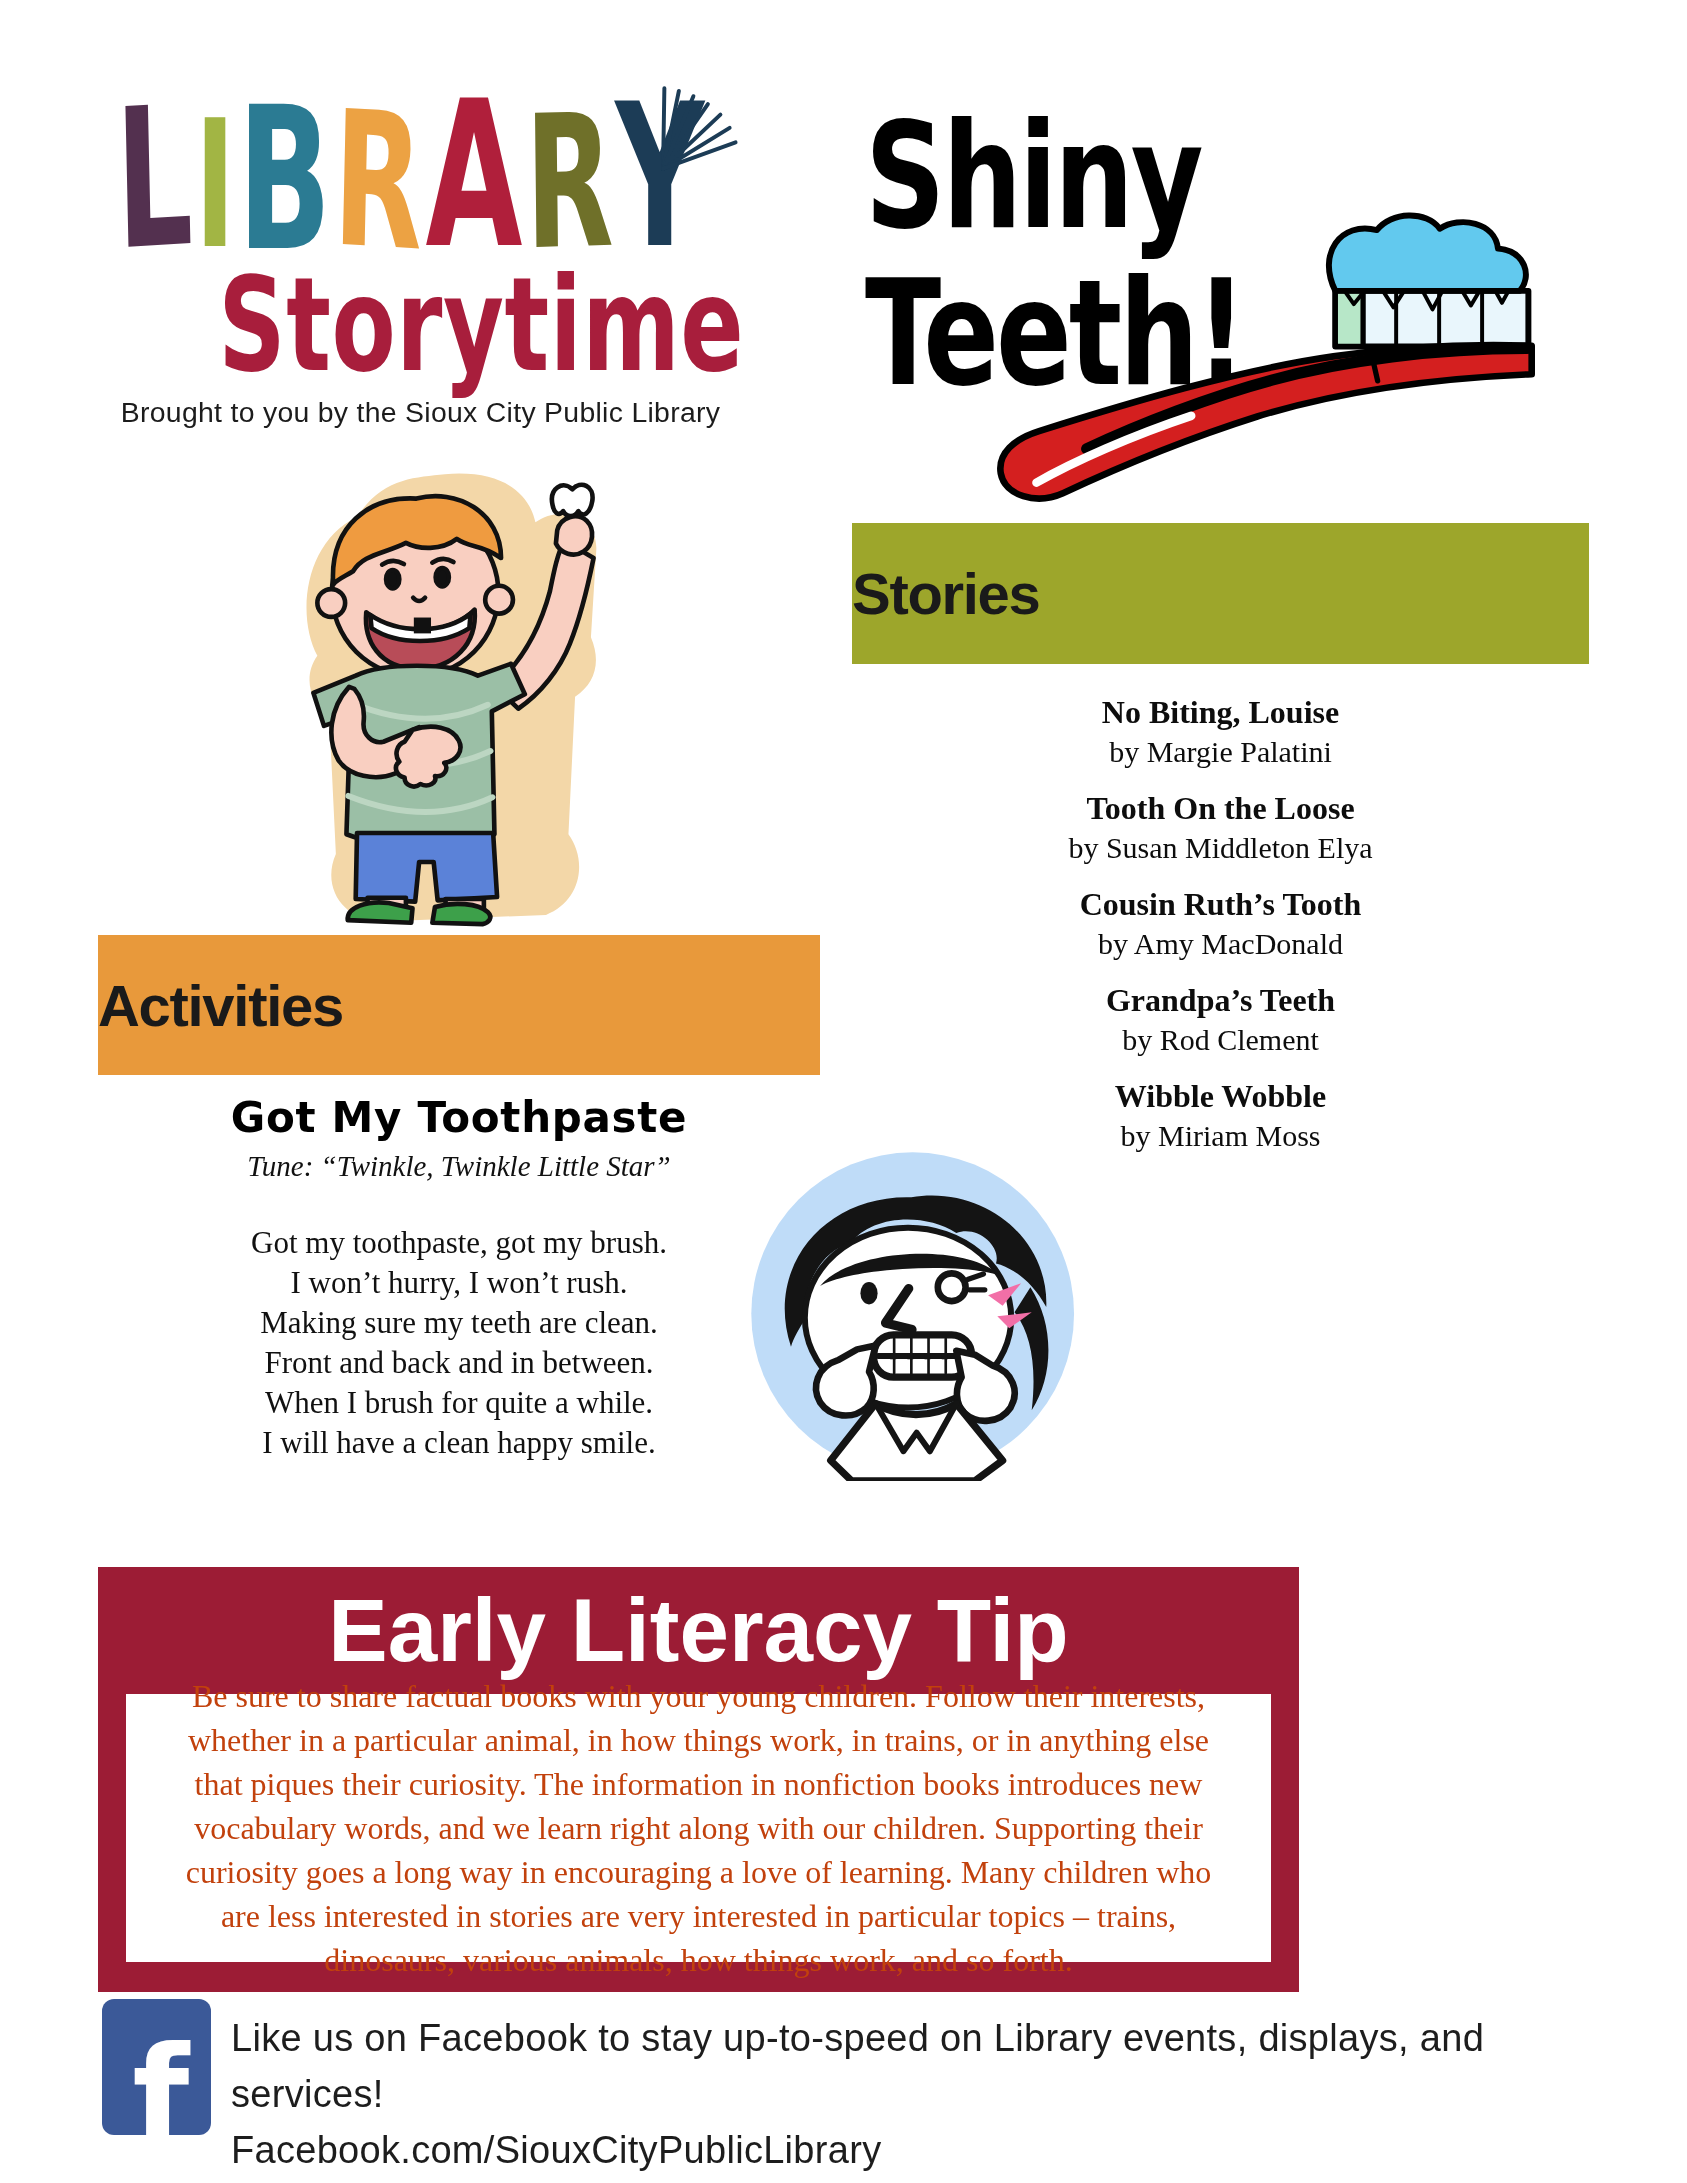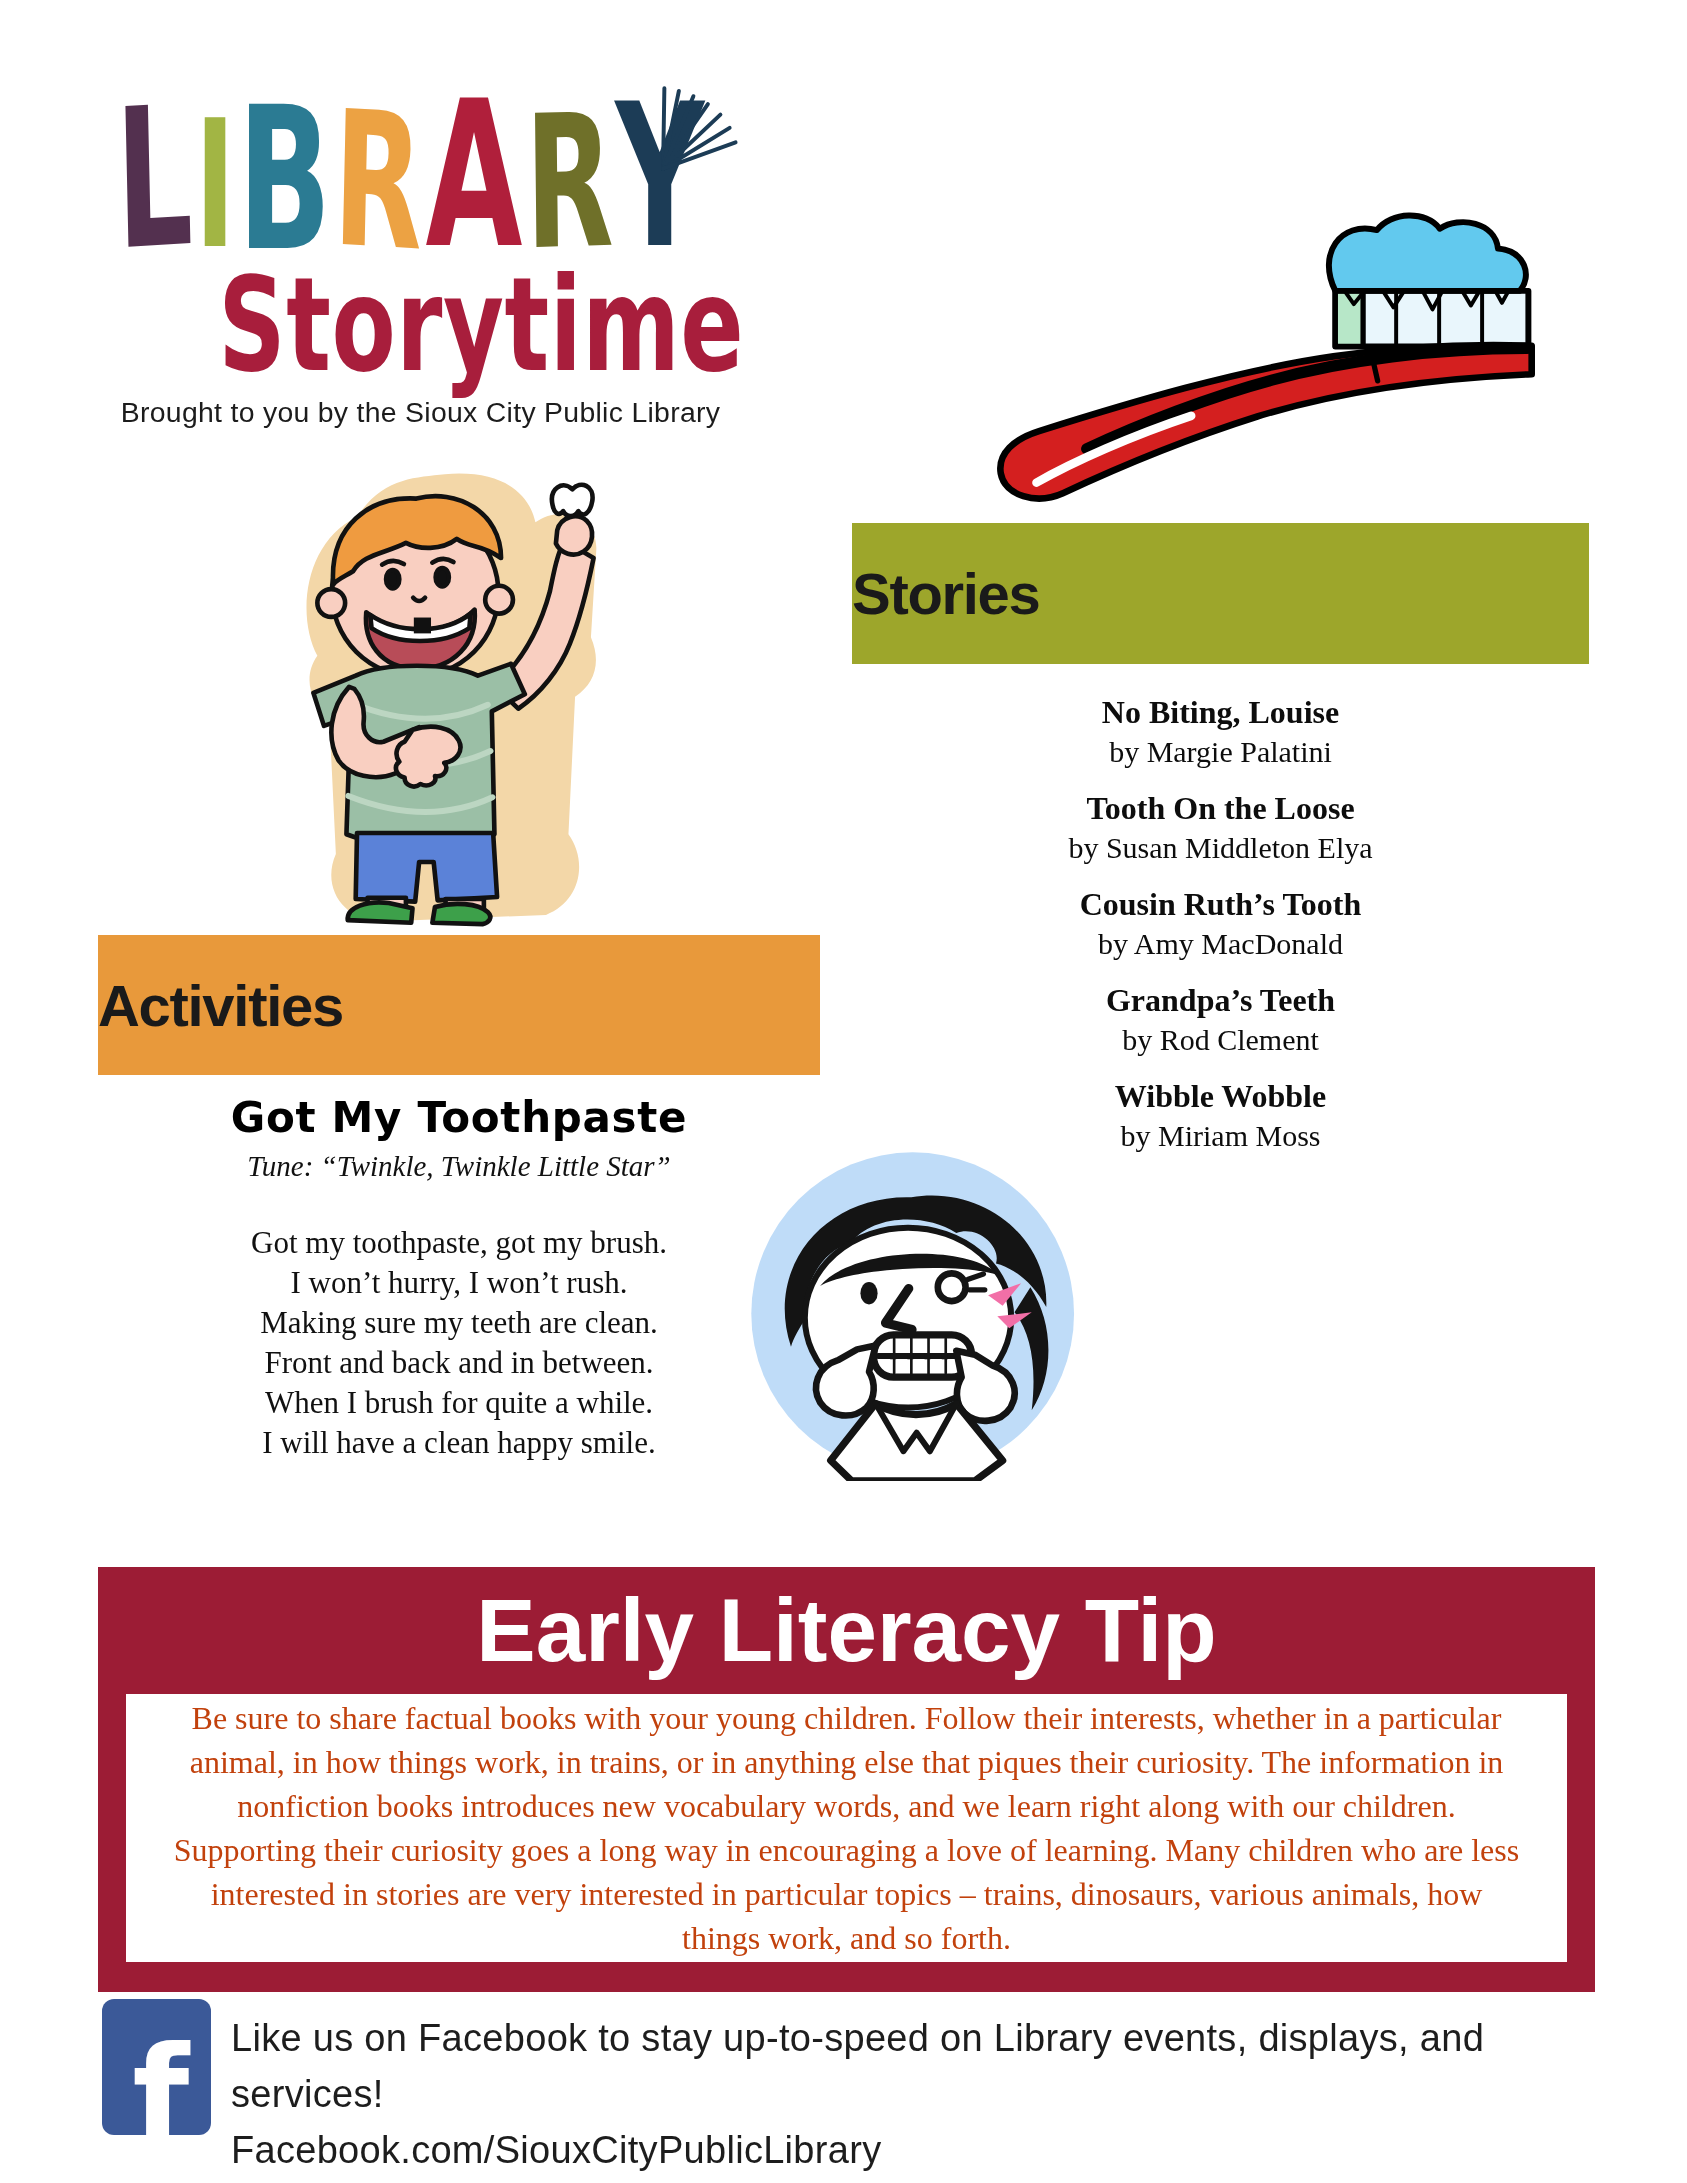--- a/index.html
+++ b/index.html
@@ -62,21 +62,21 @@
   }
   .tune-line{
     position:absolute;left:98px;top:1150px;width:722px;text-align:center;
     font-style:italic;font-size:29px;color:#111;
   }
   .lyrics{
     position:absolute;left:98px;top:1223px;width:722px;text-align:center;
     font-size:31px;line-height:40px;color:#111;
   }
   
-  .tip-box{position:absolute;left:98px;top:1567px;width:1497px;height:425px;}
+  .tip-box{position:absolute;left:98px;top:1567px;width:1201px;height:425px;}
   .tip-heading{
     position:absolute;left:0;top:12px;width:100%;text-align:center;
     font-family:"Liberation Sans","DejaVu Sans",sans-serif;font-weight:bold;font-size:89px;
   }
   .tip-white{
     position:absolute;left:28px;right:28px;top:127px;bottom:30px;background:#ffffff;
     display:flex;align-items:center;justify-content:center;
   }
   .tip-white p{margin:0;padding:0 42px;text-align:center;font-size:32px;line-height:44px;color:#c2410c;}
   
@@ -116,20 +116,24 @@
         <line x1="12" y1="130" x2="80" y2="32"></line>
         <line x1="12" y1="130" x2="99" y2="48"></line>
         <line x1="12" y1="130" x2="113" y2="68"></line>
         <line x1="12" y1="130" x2="122" y2="90"></line>
       </g>
     </svg>
     <div class="storytime" style="color: rgb(168, 30, 60);"><span>Storytime</span></div>
     <div class="tagline">Brought to you by the Sioux City Public Library</div>
   </header>
 
+  <section class="shiny-title" style="color: rgb(0, 0, 0);">
+    <span class="line">Shiny</span>
+    <span class="line">Teeth!</span>
+  </section>
 
   <svg class="toothbrush-svg" width="562" height="298" viewBox="0 0 850 450">
     <g stroke="#000" stroke-linejoin="round" stroke-linecap="round">
       <rect x="548" y="122" width="292" height="84" fill="#e9f6fc" stroke-width="9"></rect>
       <rect x="548" y="122" width="42" height="84" fill="#b7e7c8" stroke-width="8"></rect>
       <path d="M640 126 L640 202 M705 126 L705 202 M770 126 L770 202" stroke-width="6" fill="none"></path>
       <path d="M548 122 C520 66 556 16 611 30 C632 2 686 0 706 28 C736 8 790 18 794 58 C836 62 846 100 827 122 Z" fill="#62c9ee" stroke-width="9"></path>
       <path d="M562 122 L576 142 L592 122 M620 122 L636 147 L652 122 M680 122 L695 150 L710 122 M740 122 L753 144 L766 122 M790 122 L800 140 L810 122" stroke-width="6" fill="none"></path>
       <path d="M845 205 L845 248 C700 254 560 272 430 312 C310 350 200 398 136 428 C96 446 48 432 42 398 C37 368 62 346 100 334 C240 290 400 242 545 221 C650 206 750 202 845 205 Z" fill="#d41f1f" stroke-width="10"></path>
       <path d="M838 209 C700 209 560 227 452 257 C362 281 252 323 172 361" fill="none" stroke-width="17"></path>

